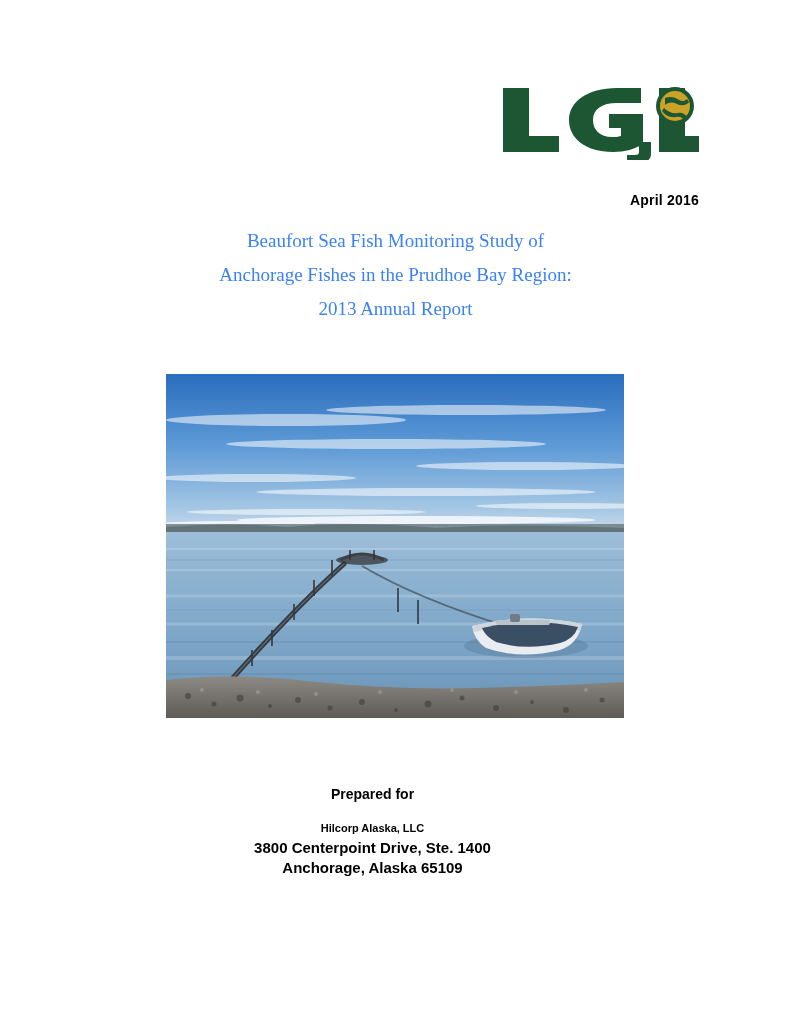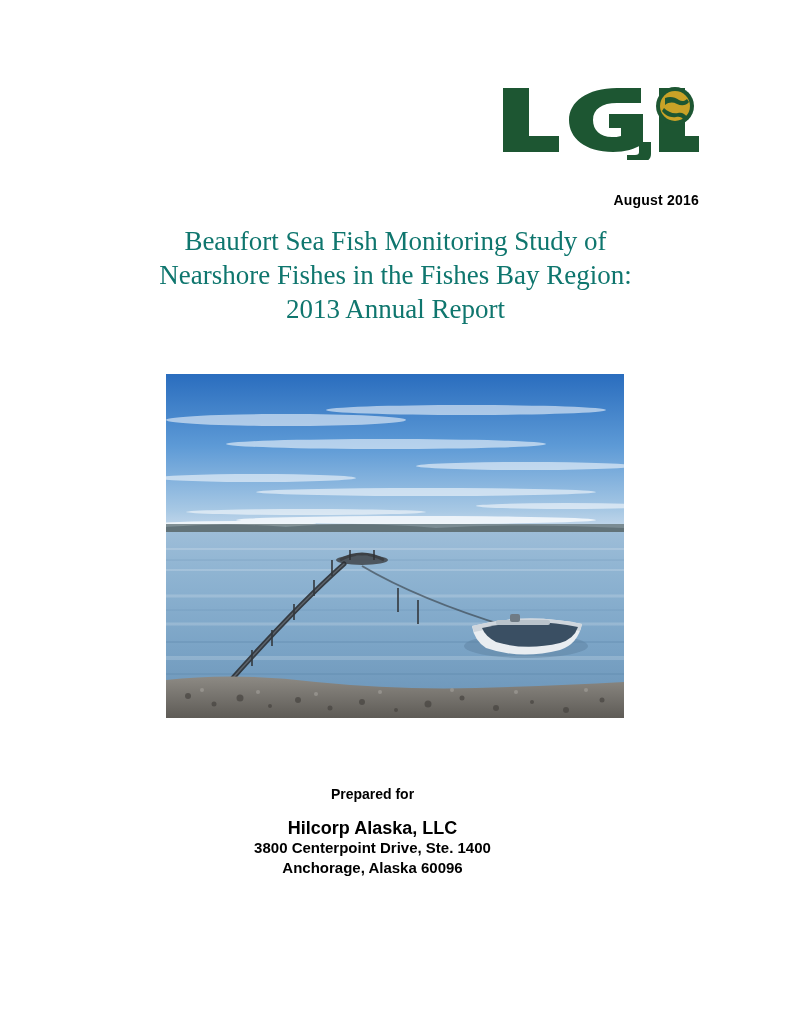--- a/index.html
+++ b/index.html
@@ -47,24 +47,24 @@
   
   .title-block {
     position: absolute;
     top: 224px;
     left: 0;
     width: 791px;
     text-align: center;
   }
   .title-line {
     font-family: "Liberation Serif", serif;
-    font-size: 27px;
+    font-size: 19px;
     line-height: 34px;
     font-weight: normal;
-    color: #0f766e;
+    color: #3b82f6;
   }
 
   
   .photo {
     position: absolute;
     top: 374px;
     left: 166px;
     width: 458px;
     height: 344px;
     overflow: hidden;
@@ -81,21 +81,21 @@
     text-align: center;
     font-family: "Liberation Sans", sans-serif;
     color: #000;
   }
   .prepared-label {
     font-size: 14px;
     font-weight: bold;
     margin-bottom: 16px;
   }
   .prepared-name {
-    font-size: 18px;
+    font-size: 11px;
     font-weight: bold;
     line-height: 20px;
   }
   .prepared-addr {
     font-size: 15px;
     font-weight: bold;
     line-height: 20px;
   }
 </style>
 </head>
@@ -117,25 +117,25 @@
 
       <g>
         <circle cx="176" cy="24" r="19" fill="#1d5632"></circle>
         <circle cx="176" cy="24" r="15" fill="#c9a227"></circle>
         <path d="M166 16 c5 -2 10 -1 14 2 c3 2 6 1 8 -1 l2 3 c-3 4 -8 4 -12 2 c-4 -2 -8 -2 -12 1 z" fill="#1d5632"></path>
         <path d="M165 26 c4 4 9 6 14 5 c4 -1 7 1 9 4 l-3 3 c-2 -3 -5 -4 -8 -3 c-6 1 -11 -2 -14 -6 z" fill="#1d5632"></path>
       </g>
     </svg>
   </div>
 
-  <div class="doc-date">August 2016</div>
+  <div class="doc-date">April 2016</div>
 
   <div class="title-block">
     <div class="title-line">Beaufort Sea Fish Monitoring Study of</div>
-    <div class="title-line">Nearshore Fishes in the Fishes Bay Region:</div>
+    <div class="title-line">Anchorage Fishes in the Prudhoe Bay Region:</div>
     <div class="title-line">2013 Annual Report</div>
   </div>
 
   <div class="photo">
     <svg width="458" height="344" viewBox="0 0 458 344" xmlns="http://www.w3.org/2000/svg" aria-hidden="true">
       <defs>
         <linearGradient id="sky" x1="0" y1="0" x2="0" y2="1">
           <stop offset="0%" stop-color="#2a6dbe"></stop>
           <stop offset="45%" stop-color="#5d9ad6"></stop>
           <stop offset="85%" stop-color="#a7c8e4"></stop>
@@ -246,16 +246,16 @@
           <circle cx="350" cy="318" r="2"></circle>
         <circle cx="420" cy="316" r="2"></circle>
       </g>
     </svg>
   </div>
 
   <div class="prepared">
     <div class="prepared-label">Prepared for</div>
     <div class="prepared-name">Hilcorp Alaska, LLC</div>
     <div class="prepared-addr">3800 Centerpoint Drive, Ste. 1400</div>
-    <div class="prepared-addr">Anchorage, Alaska 60096</div>
+    <div class="prepared-addr">Anchorage, Alaska 65109</div>
   </div>
 
 </div>
 
 </body></html>

